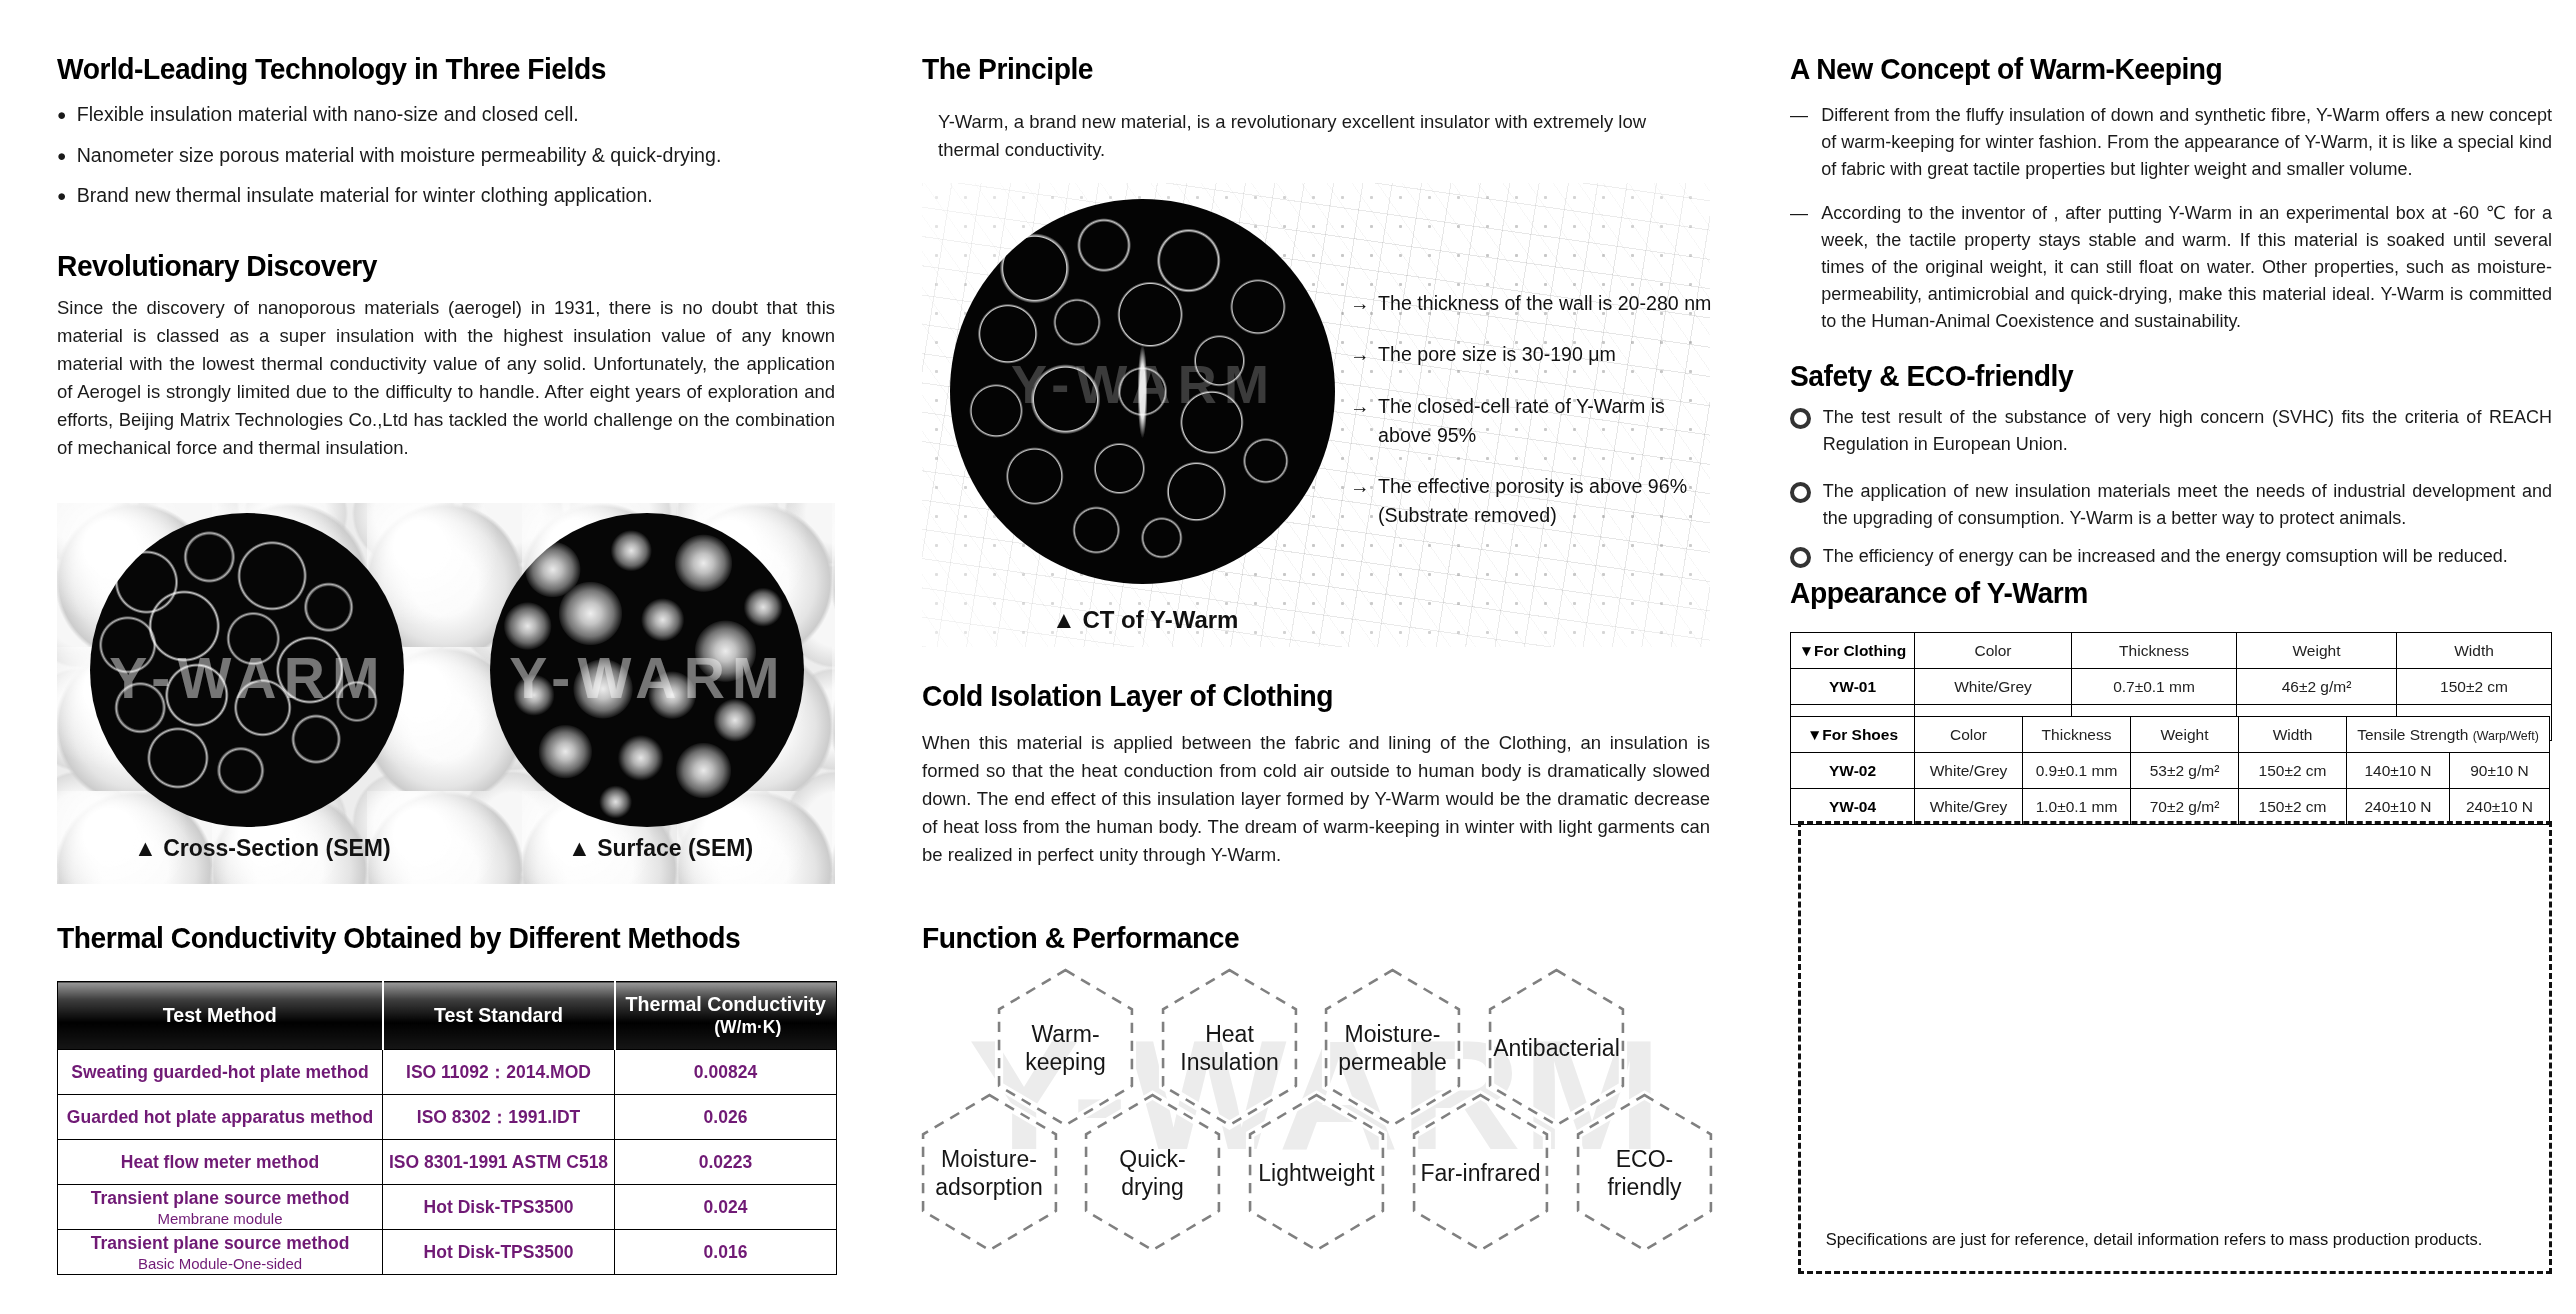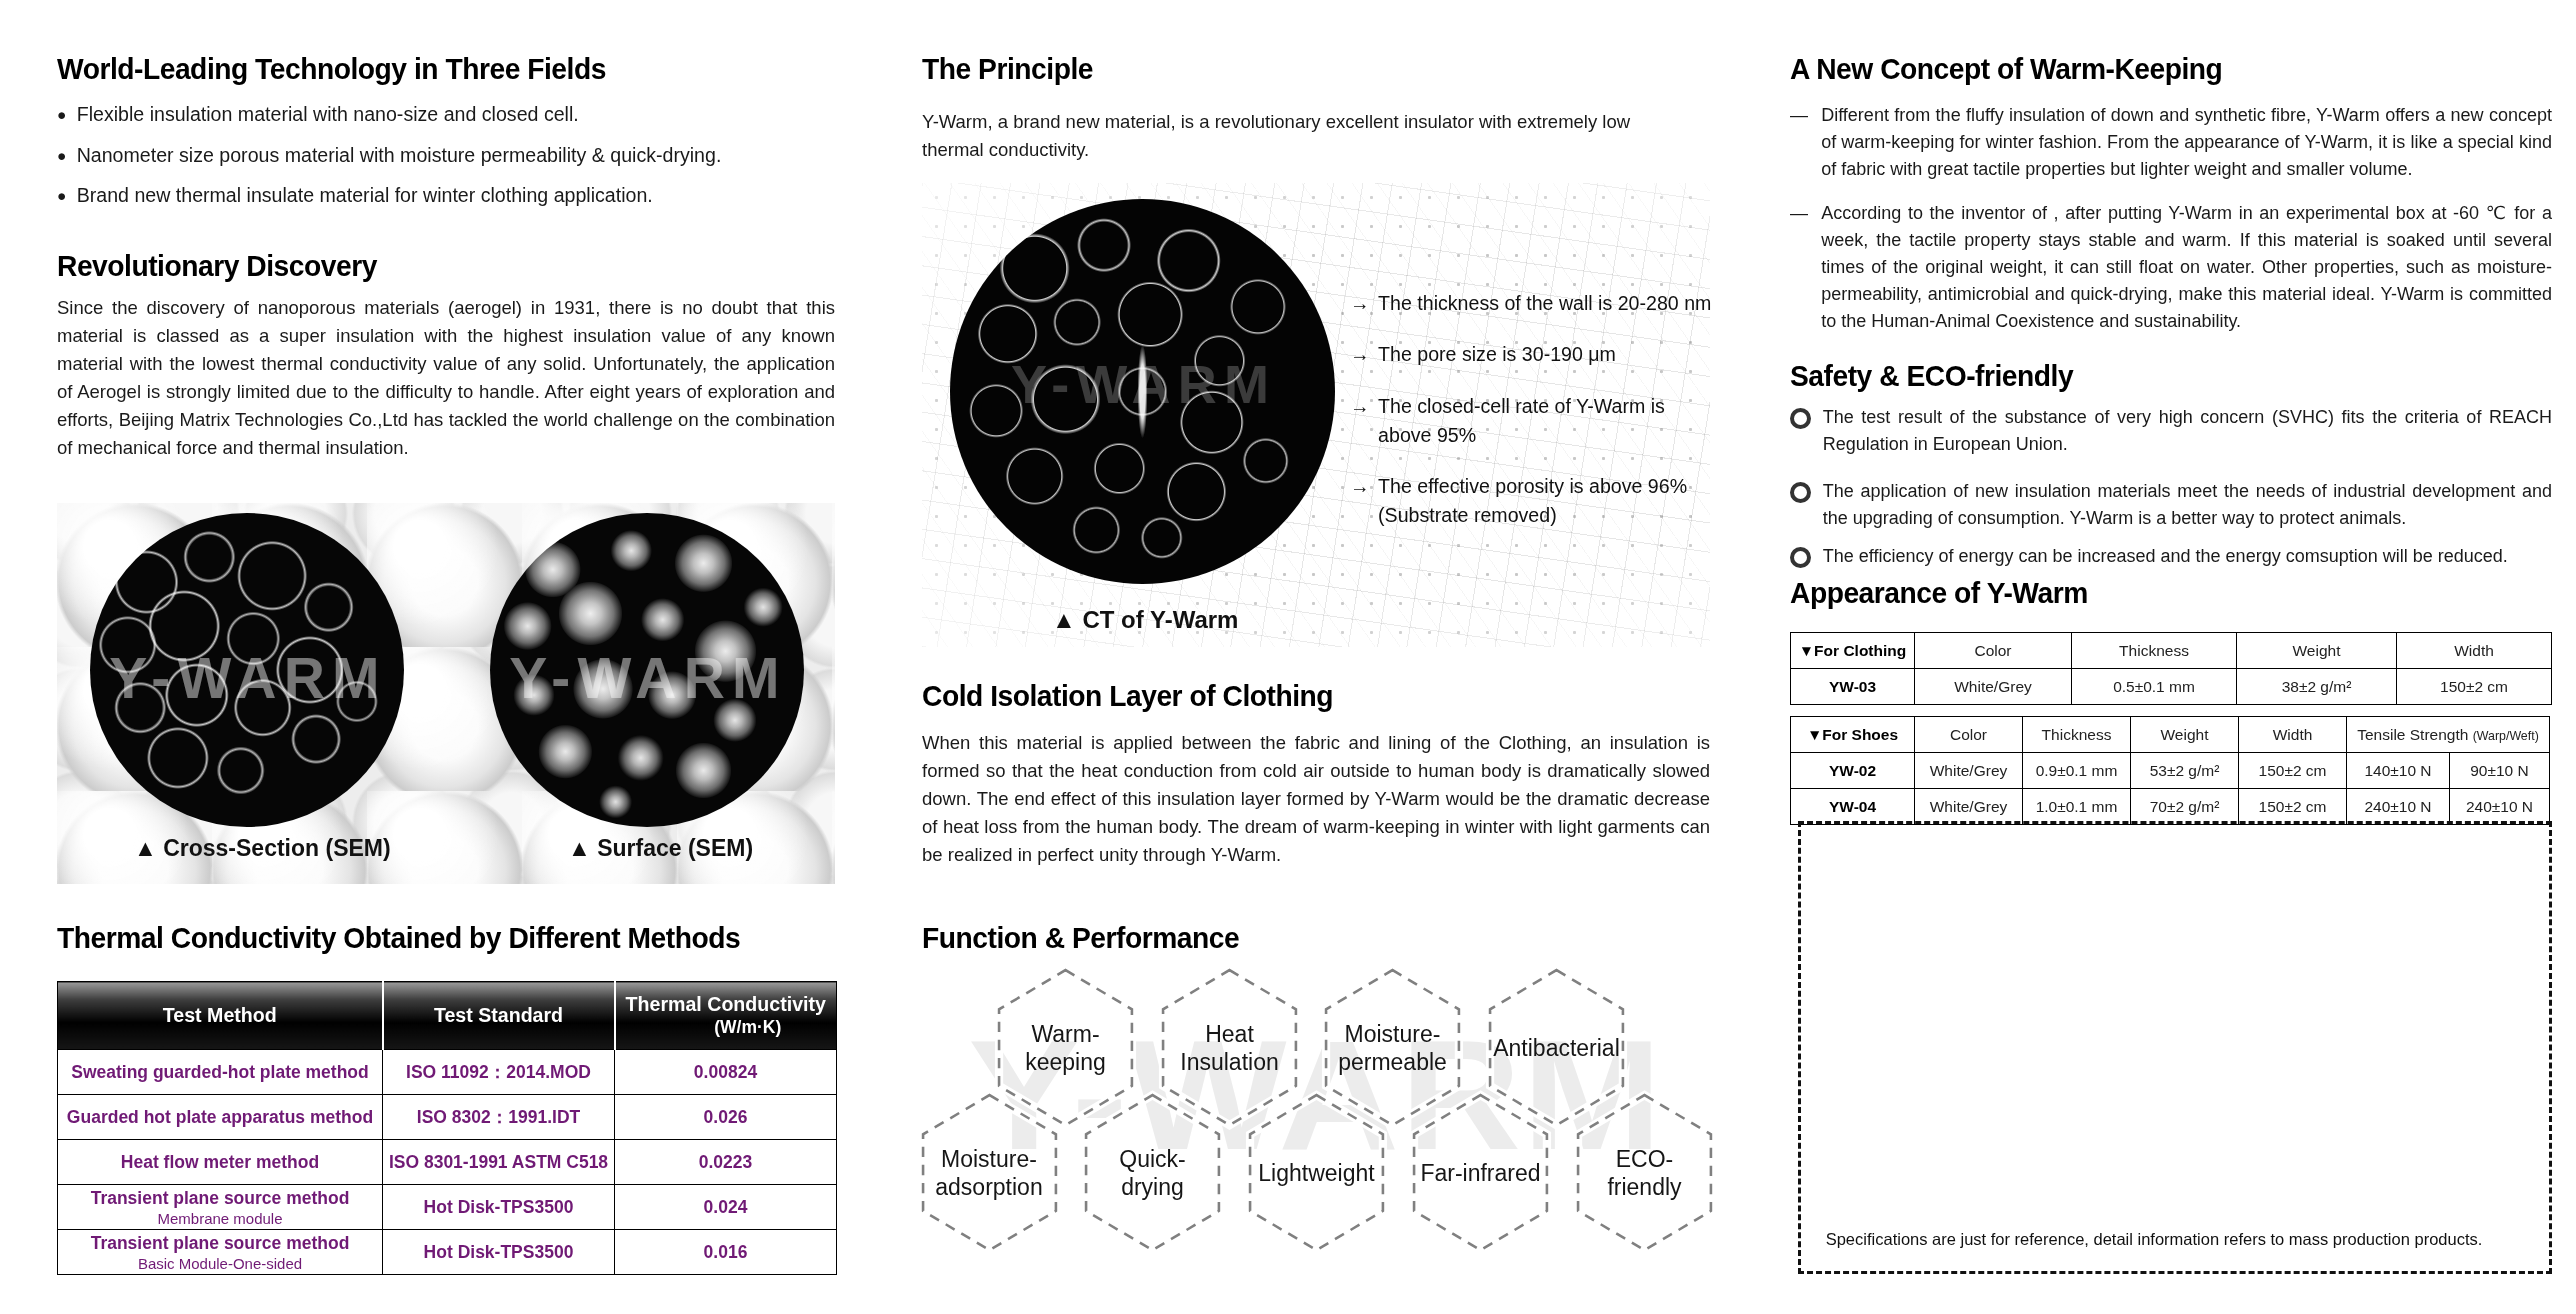--- a/index.html
+++ b/index.html
@@ -208,21 +208,21 @@
         </td>
         <td>Hot Disk-TPS3500</td>
         <td>0.016</td>
       </tr>
     </tbody>
       </table>
   </div>
 
   <div class="col" style="left:922px;width:788px;">
     <div class="h2" style="top:44px;">The Principle</div>
-    <div class="para" style="top:100px;left:0;width:773px;text-align:left;">Y-Warm, a brand new material, is a revolutionary excellent insulator with extremely low thermal conductivity.</div>
+    <div class="para" style="top:100px;left:16px;width:773px;text-align:left;">Y-Warm, a brand new material, is a revolutionary excellent insulator with extremely low thermal conductivity.</div>
 
     <div class="ctblock">
       <div class="mesh"></div>
       <div class="ct-circle"></div>
       <div class="wm" style="left:41px;top:170px;width:361px;font-size:54px;color:rgba(255,255,255,.22);">Y-WARM</div>
 
       <div class="ann" style="top:106px;">
         <span class="arrow">→</span>
         <span>The thickness of the wall is 20-280 nm</span>
       </div>
@@ -381,20 +381,27 @@
           <col style="width:160px">
           <col style="width:155px">
         </colgroup>
       <tbody>
           <tr class="hd">
         <td>▼For Clothing</td>
         <td>Color</td>
         <td>Thickness</td>
         <td>Weight</td>
         <td>Width</td>
+      </tr>
+      <tr>
+        <td>YW-01</td>
+        <td>White/Grey</td>
+        <td>0.7±0.1 mm</td>
+        <td>46±2 g/m²</td>
+        <td>150±2 cm</td>
       </tr>
       <tr>
         <td>YW-03</td>
         <td>White/Grey</td>
         <td>0.5±0.1 mm</td>
         <td>38±2 g/m²</td>
         <td>150±2 cm</td>
       </tr>
     </tbody>
       </table>

